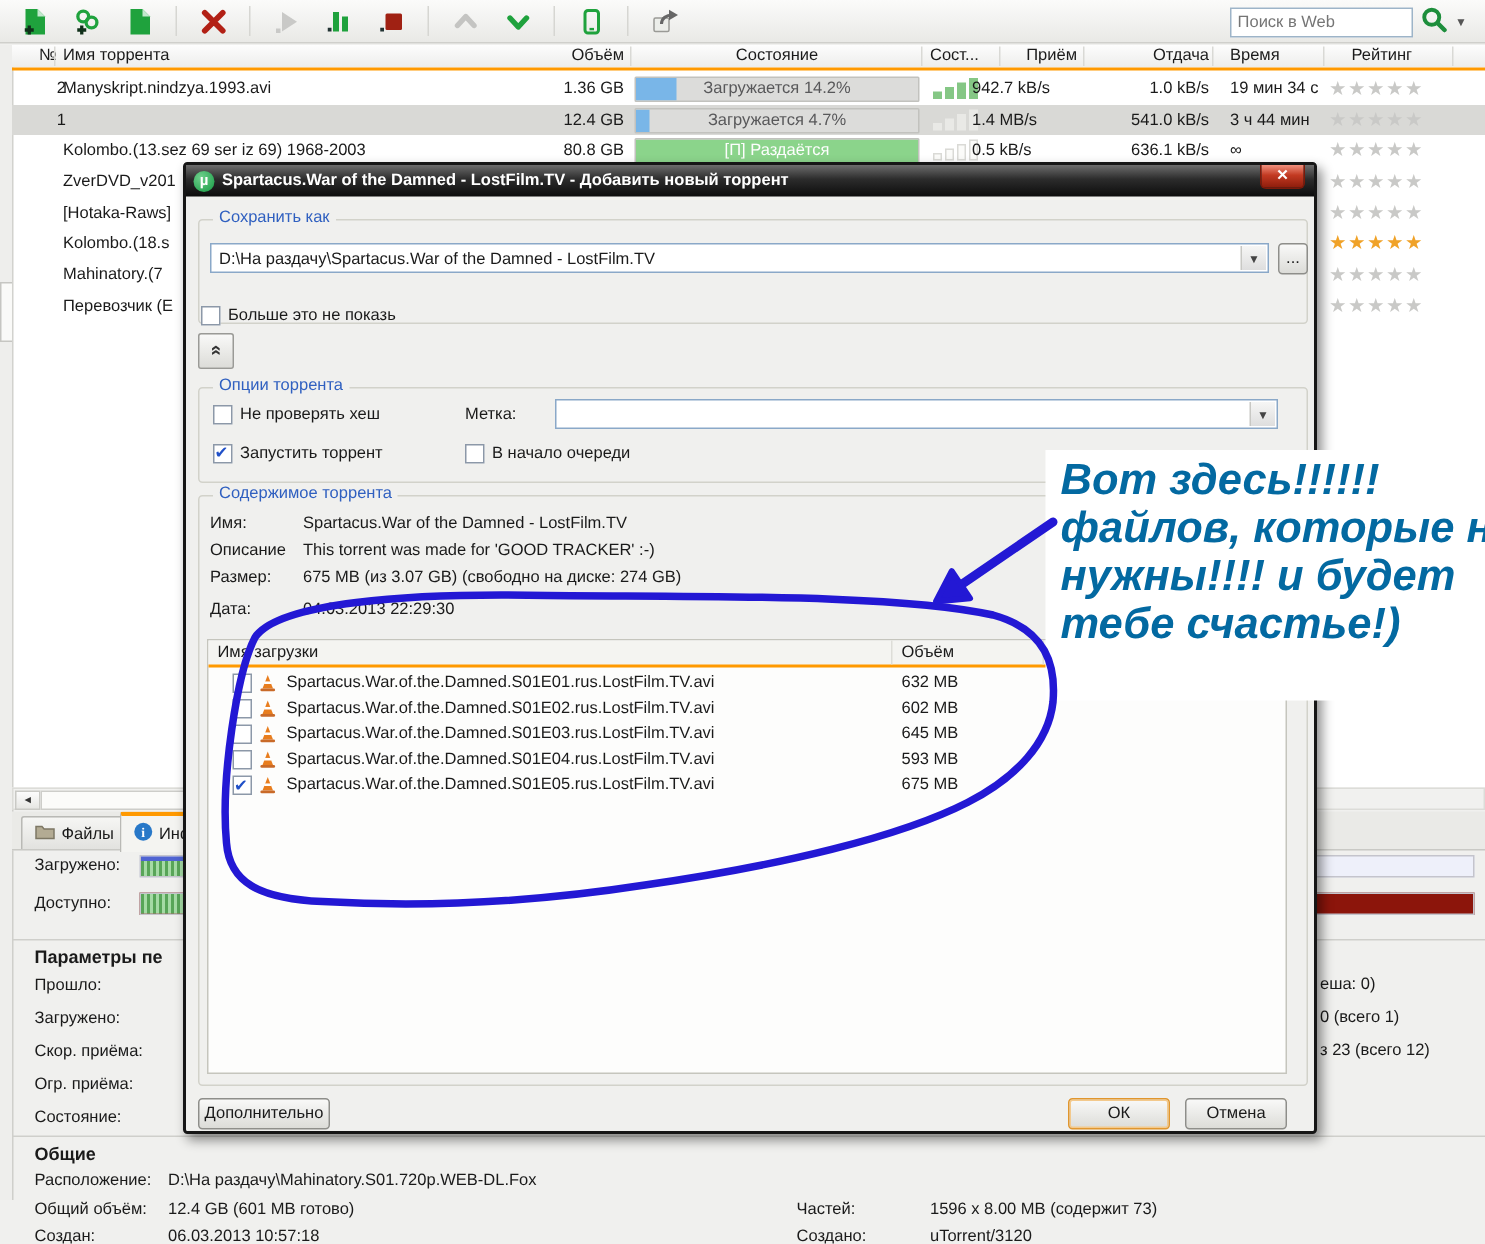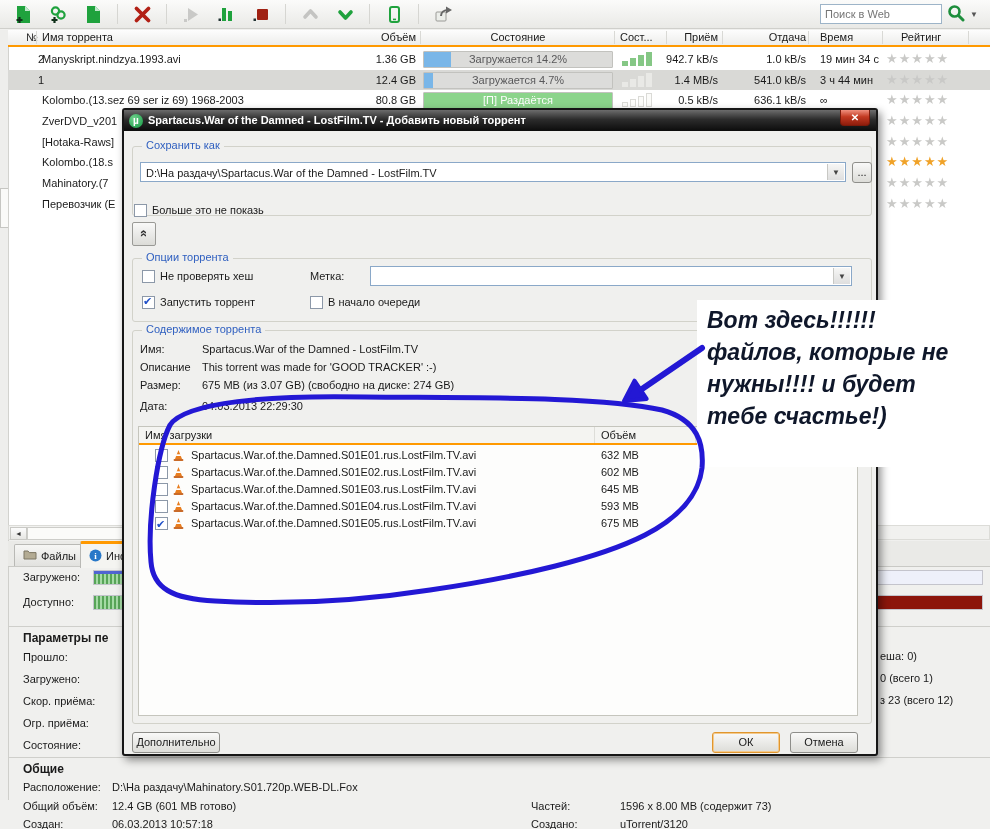--- a/index.html
+++ b/index.html
@@ -38,21 +38,21 @@
   .pfill{position:absolute;left:0;top:0;bottom:0;background:#79b6e8}
   .pfill.seed{background:#8bd48b}
   .ptext{position:absolute;left:0;right:0;top:0;text-align:center;line-height:15px;color:#58585a;font-size:11px}
   .ptext.seed{color:#fdfdfd}
   .bars{position:absolute;left:614px;top:3px;height:14px;display:flex;align-items:flex-end;gap:2px}
   .bars i{width:6px;display:block;background:#85c785}
   .bars i:nth-child(1){height:5px}.bars i:nth-child(2){height:8px}
   .bars i:nth-child(3){height:11px}.bars i:nth-child(4){height:14px}
   .bars.dim i{background:#e9e9e6}
   .bars.ghost i{background:#fbfbf9;border:1px solid #dadad6;box-sizing:border-box}
-  .recv{left:640px;width:70px;text-align:right}
+  .recv{left:640px;width:70px;text-align:left}
   .send{left:726px;width:72px;text-align:right}
   .time{left:812px}
   .stars{left:878px;width:80px;color:#c9c9c7;font-size:13px;letter-spacing:1px}
   .stars::before{content:"★★★★★"}
   .stars.orange{color:#f0a228}
 
   
   #hscroll{position:absolute;left:8px;top:525px;width:982px;height:15px;background:#f1f1ef;border:1px solid #dcdcd8;box-sizing:border-box}
   #hscroll .larr{position:absolute;left:1px;top:1px;width:15px;height:11px;background:linear-gradient(#fcfcfc,#e6e6e3);
                  border:1px solid #c9c9c5;font-size:7px;line-height:11px;text-align:center;color:#333}
@@ -111,21 +111,21 @@
   .fldiv{position:absolute;top:0;width:1px;height:16px;background:#dddDd8}
   .frow{position:absolute;left:0;width:718px;height:17px;line-height:17px}
   .frow .fname{position:absolute;left:52px;white-space:nowrap}
   .frow .fsize{position:absolute;left:462px}
   .frow .cb{left:16px;top:2px}
   .cone{position:absolute;left:33px;top:2px}
 
   
   #note{position:absolute;left:697px;top:300px;width:293px;height:167px;background:#fff;z-index:40;
         padding:4px 0 0 10px;box-sizing:border-box}
-  #note div{font-size:23px;font-weight:bold;font-style:italic;color:#0f172a;line-height:32px;white-space:nowrap}
+  #note div{font-size:29px;font-weight:bold;font-style:italic;color:#0369a1;line-height:32px;white-space:nowrap}
   #draw{position:absolute;left:0;top:0;width:990px;height:829px;z-index:50;pointer-events:none}
   #dialog{z-index:20}
 </style>
 </head>
 <body>
 
 <div id="toolbar">
   <span class="tbi">
       <svg width="19" height="19" viewBox="0 0 19 19">
         <path d="M3 1h8l5 5v12H3z" fill="#1fa23d"></path>

